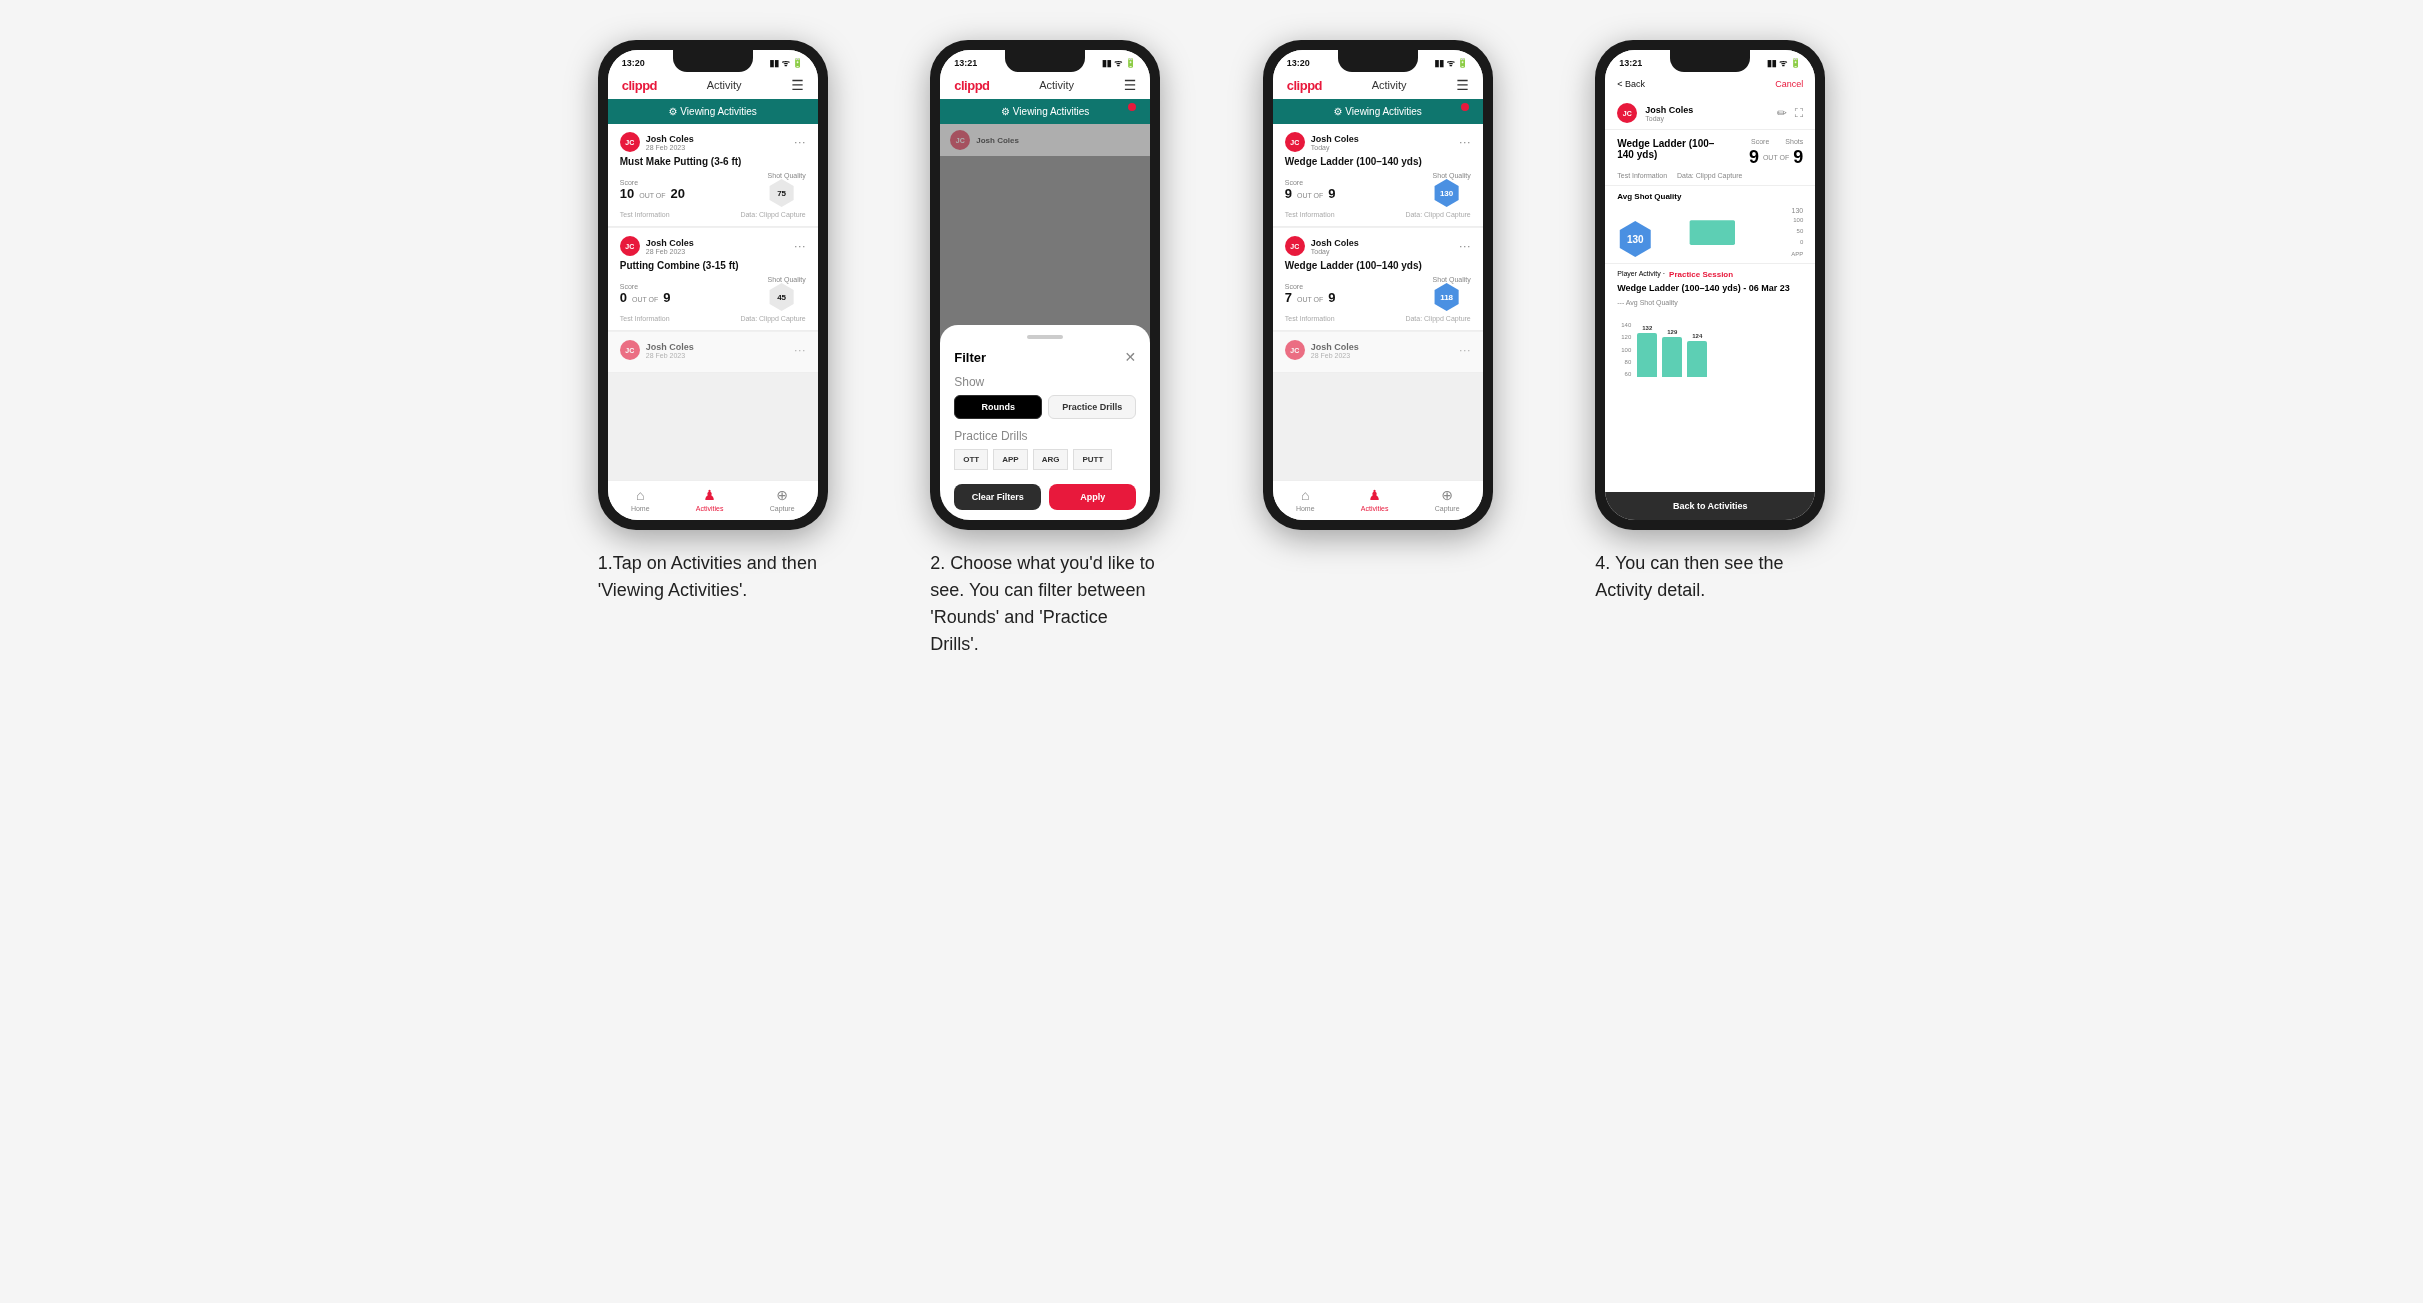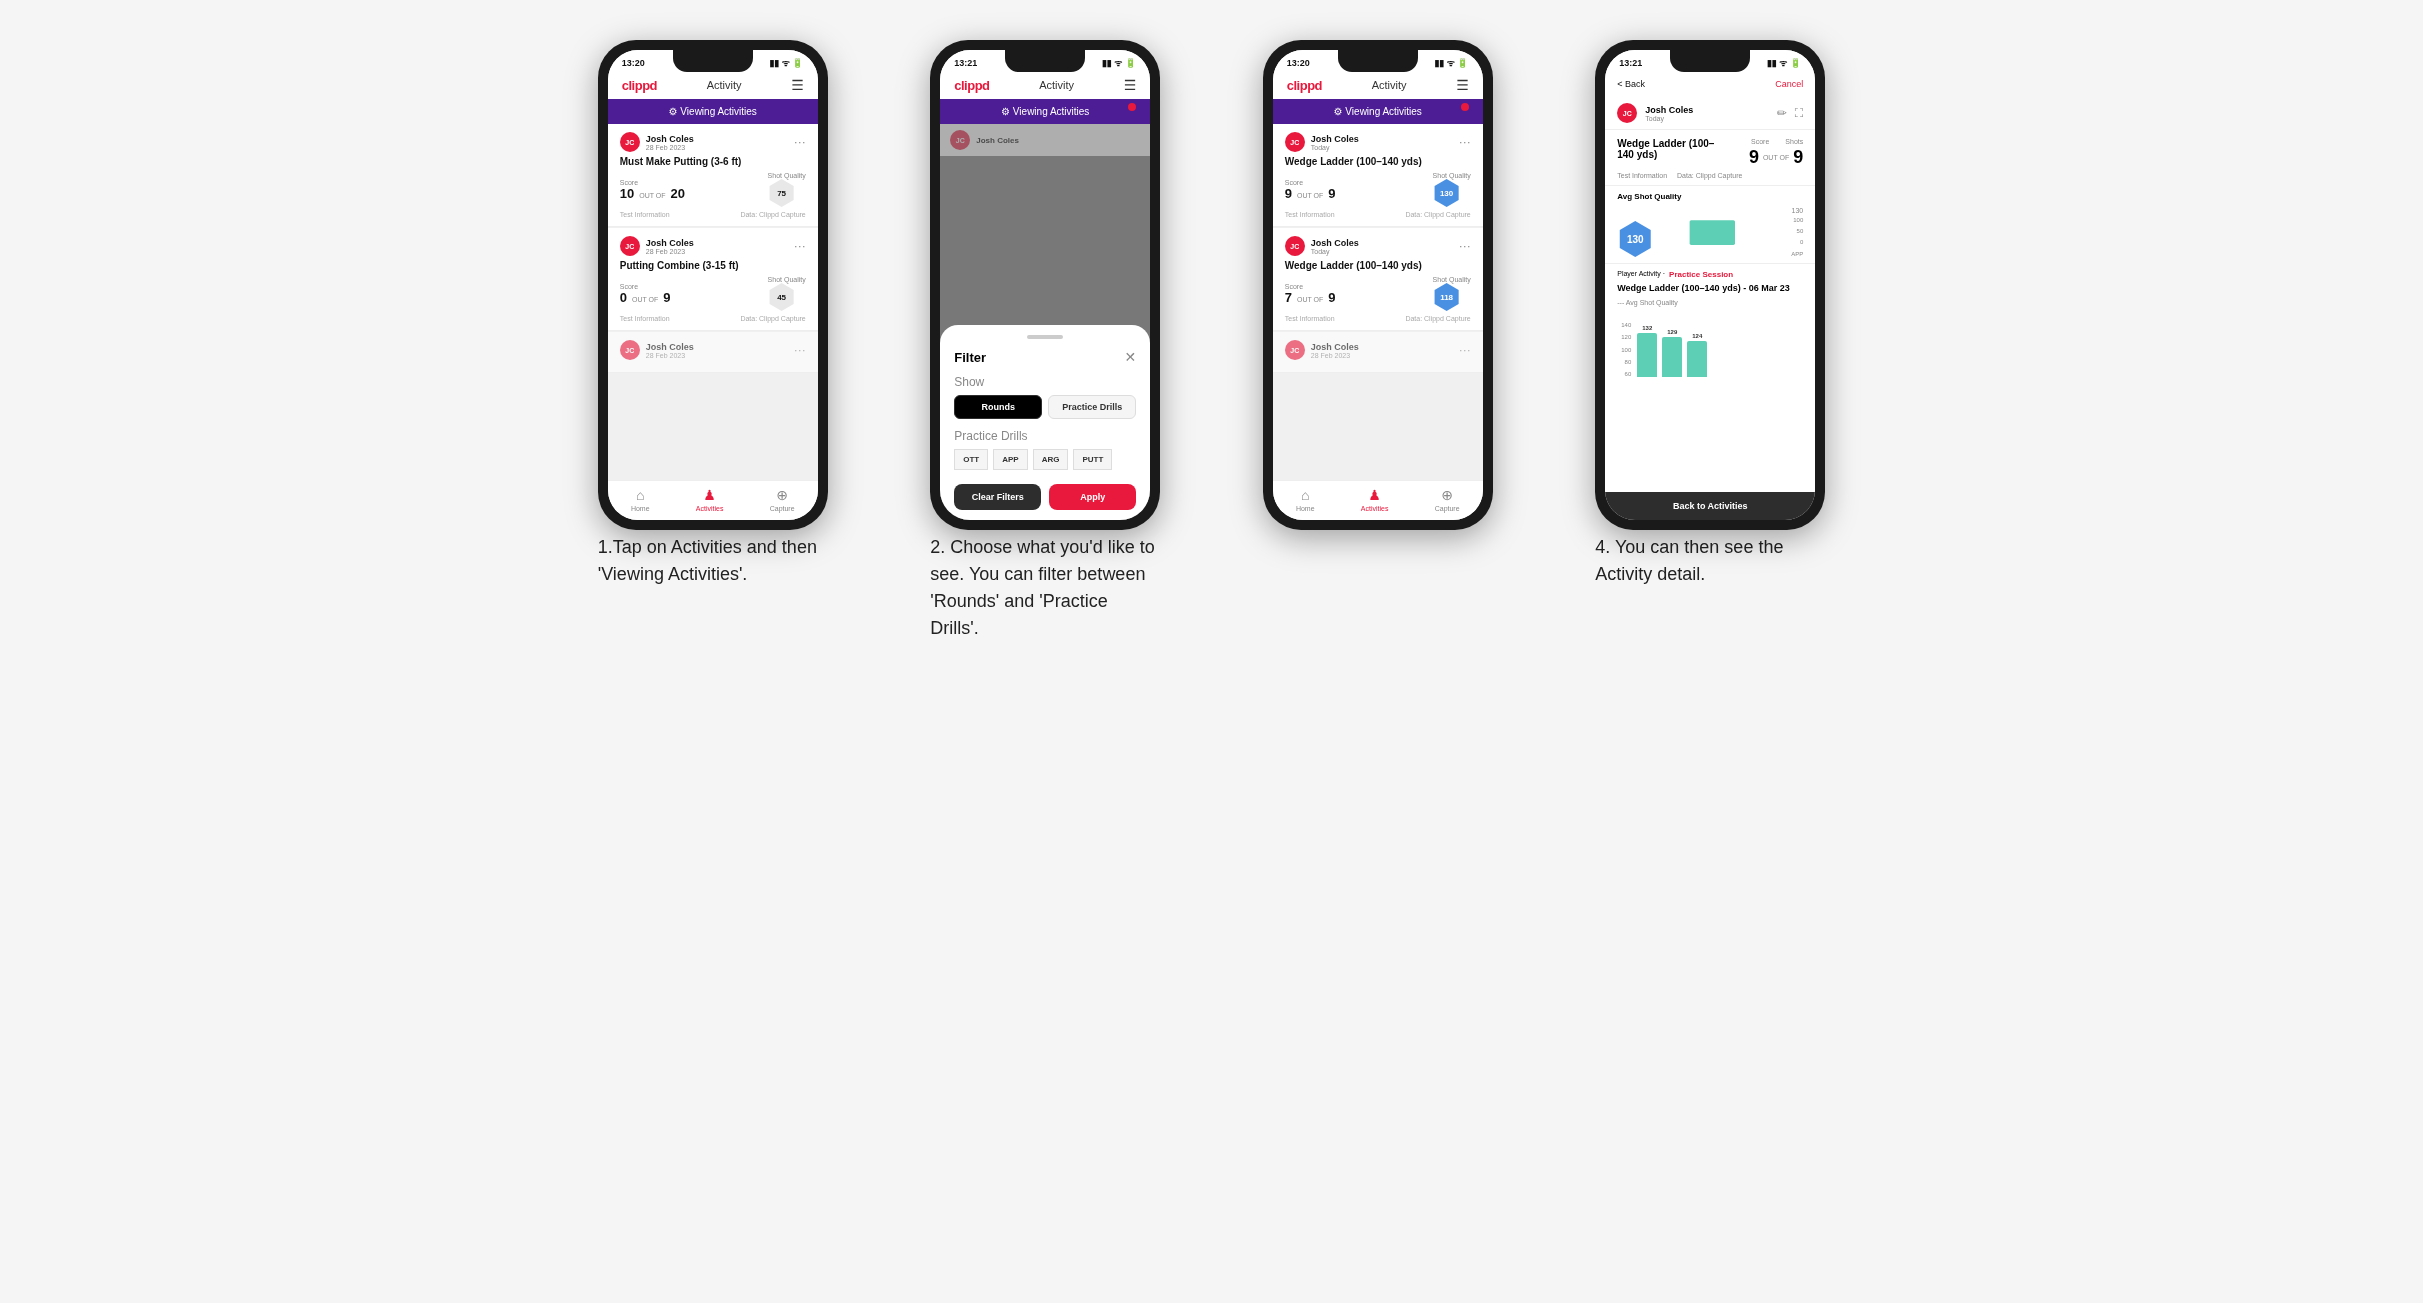--- a/index.html
+++ b/index.html
@@ -16,21 +16,21 @@
       display: flex;
       gap: 30px;
       max-width: 1300px;
       width: 100%;
     }
     .step-column {
       display: flex;
       flex-direction: column;
       align-items: center;
       flex: 1;
-      gap: 4px;
+      gap: 20px;
     }
     
     .phone-frame {
       width: 230px;
       height: 490px;
       background: #1a1a1a;
       border-radius: 38px;
       padding: 10px;
       box-shadow: 0 8px 32px rgba(0,0,0,0.35);
       position: relative;
@@ -82,21 +82,21 @@
     .app-logo {
       color: #e8193c;
       font-weight: 800;
       font-size: 13px;
       letter-spacing: -0.5px;
     }
     .app-nav-title { font-size: 11px; color: #333; font-weight: 500; }
     .hamburger-icon { font-size: 14px; color: #333; }
     
     .viewing-banner {
-      background: #4c1d95;
+      background: #0f766e;
       display: flex;
       align-items: center;
       justify-content: center;
       padding: 7px 10px;
       flex-shrink: 0;
       position: relative;
     }
     .viewing-banner-text {
       color: #fff;
       font-size: 10px;

